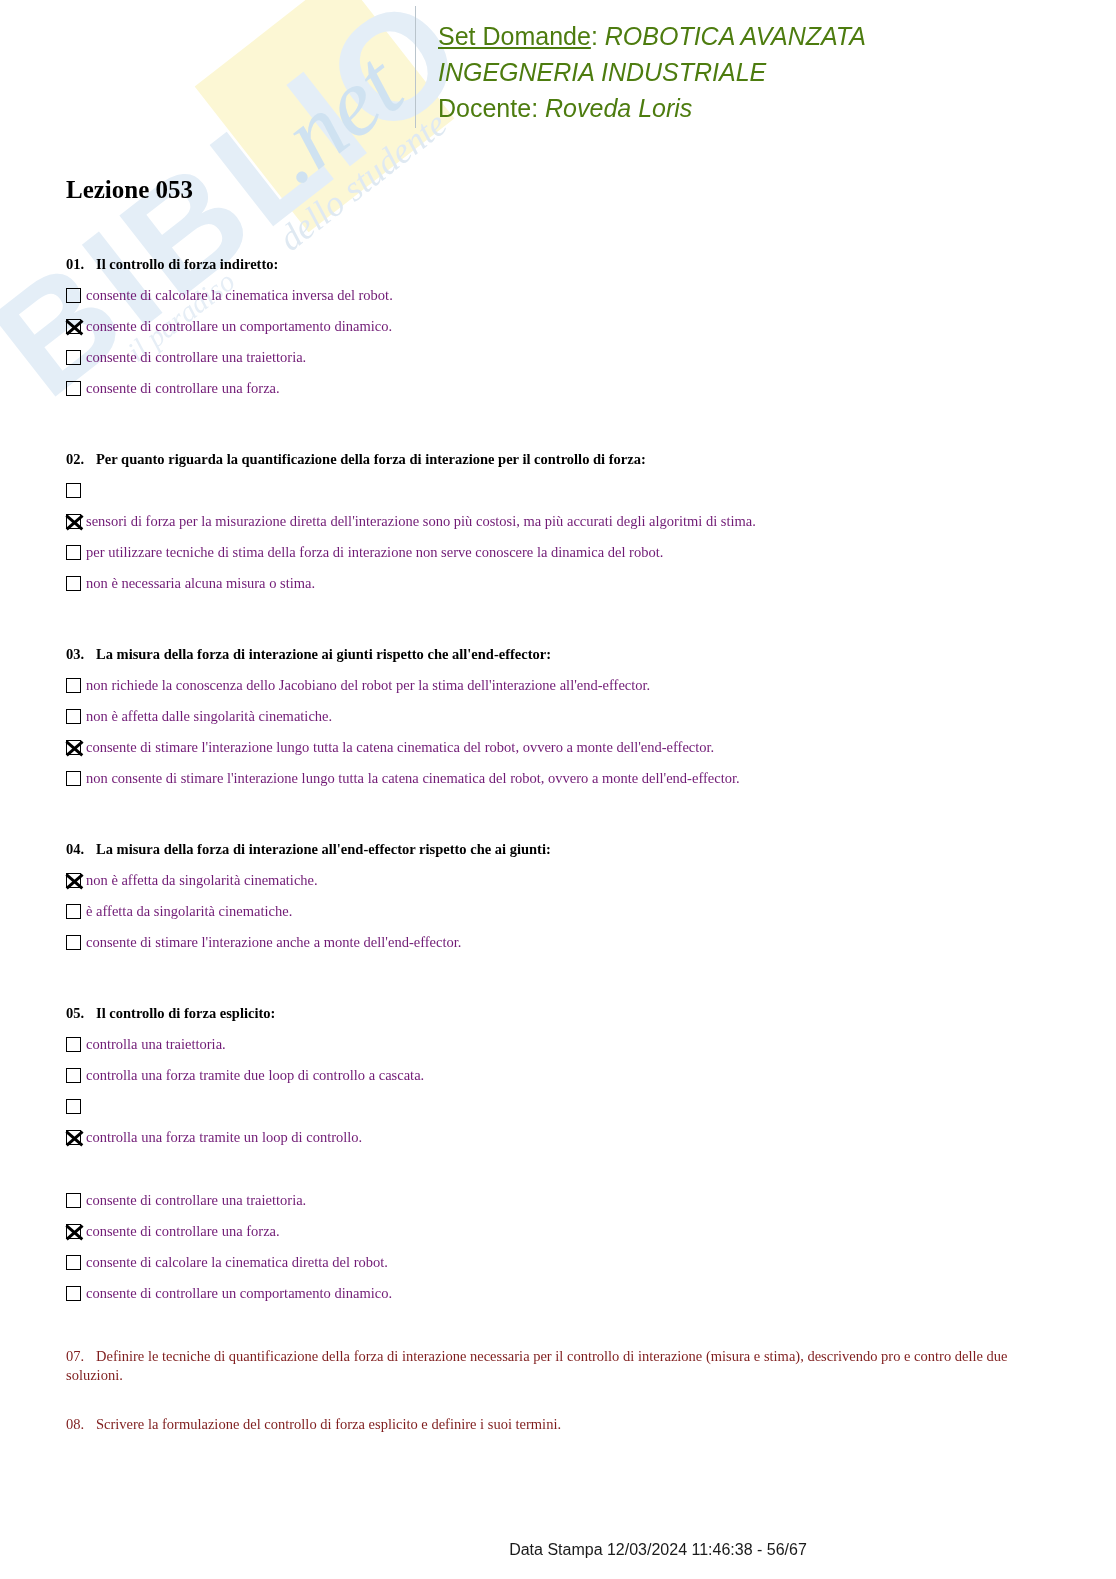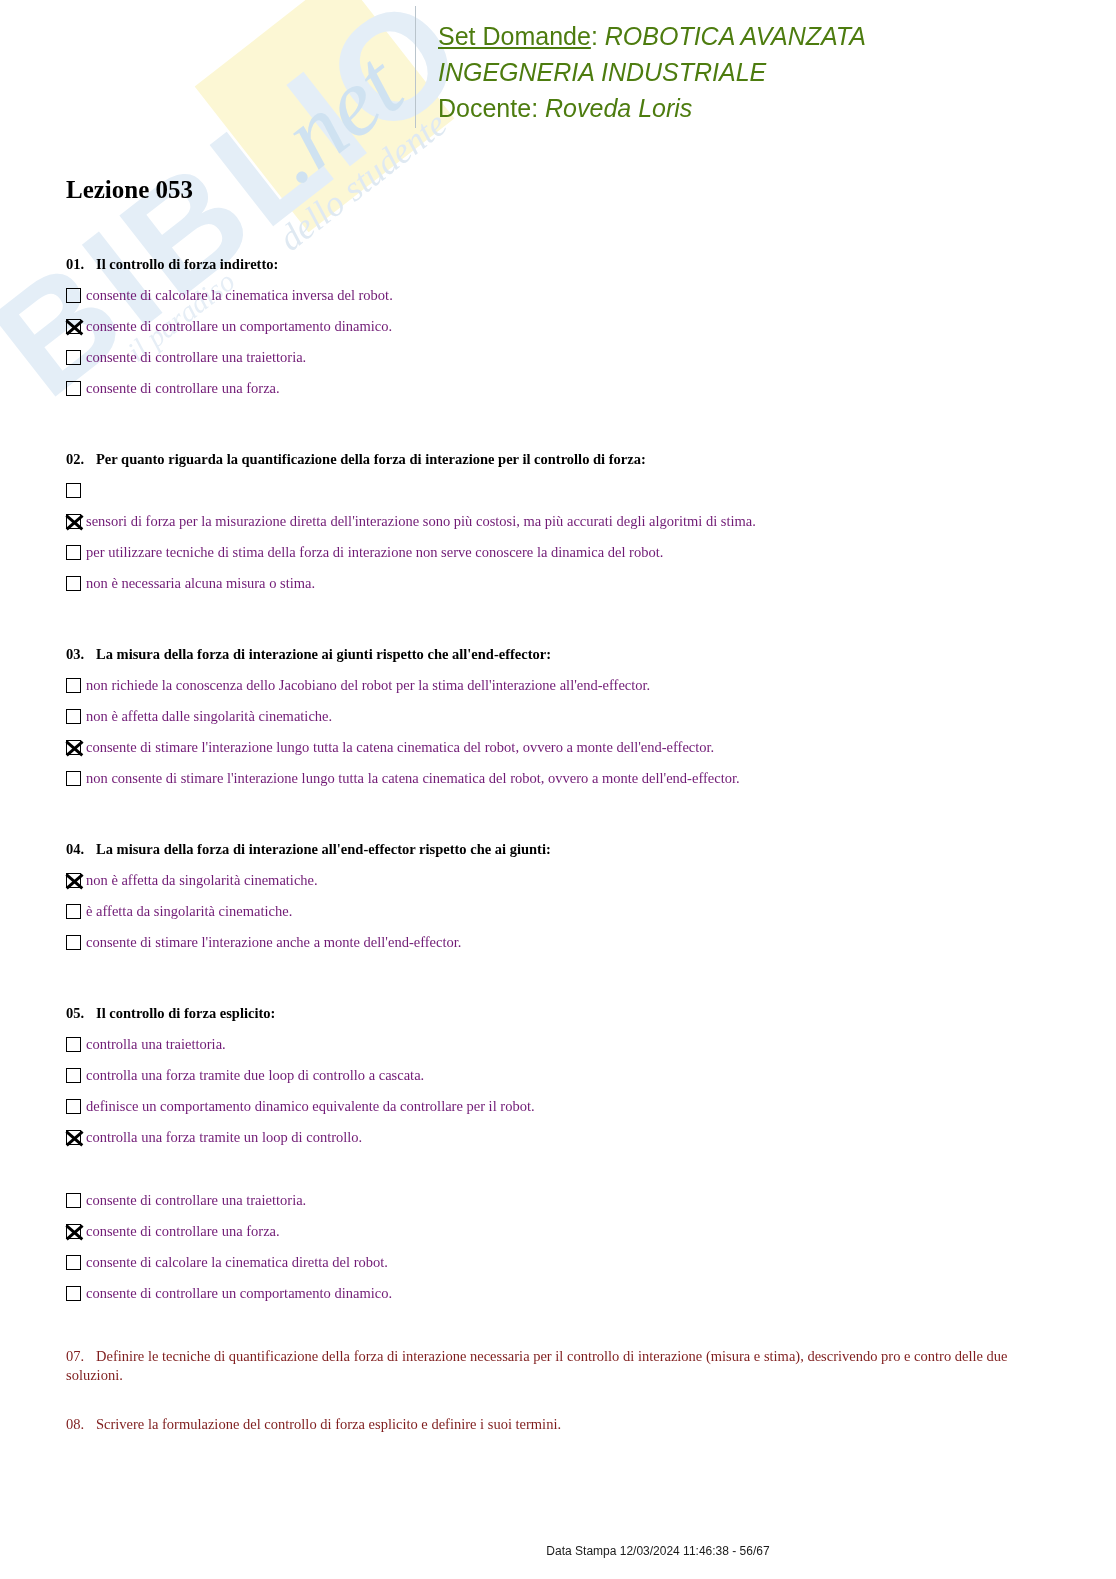--- a/index.html
+++ b/index.html
@@ -205,21 +205,21 @@
   .footer {
     position: absolute;
     left: 0;
     top: 1541px;
     width: 1116px;
     text-align: center;
     z-index: 2;
   }
   .footer-text {
     font-family: "Liberation Sans", sans-serif;
-    font-size: 12px;
+    font-size: 16px;
     color: #1a1a1a;
     display: inline-block;
     margin-left: 200px;
   }
 </style>
 </head>
 <body>
 
 <div class="page">
 
@@ -328,21 +328,20 @@
             <div class="option">
               <span class="checkbox"></span>
               <span class="option-label">controlla una traiettoria.</span>
             </div>
             <div class="option">
               <span class="checkbox"></span>
               <span class="option-label">controlla una forza tramite due loop di controllo a cascata.</span>
             </div>
             <div class="option">
               <span class="checkbox"></span>
-              <span class="option-label">definisce un comportamento dinamico equivalente da controllare per il robot.</span>
             </div>
             <div class="option">
               <span class="checkbox checked"></span>
               <span class="option-label">controlla una forza tramite un loop di controllo.</span>
             </div>
           </div>
         </div>
         <div class="q-block q-gap-large">
           <div class="options">
             <div class="option">

